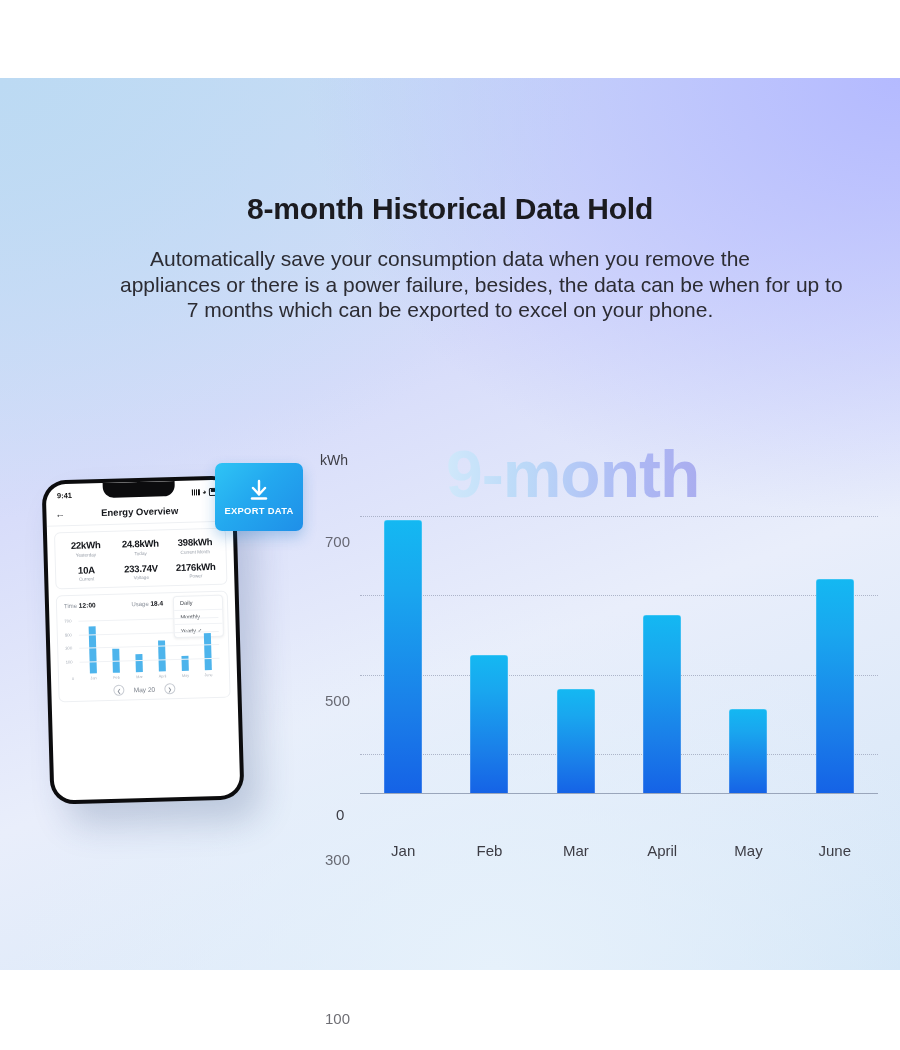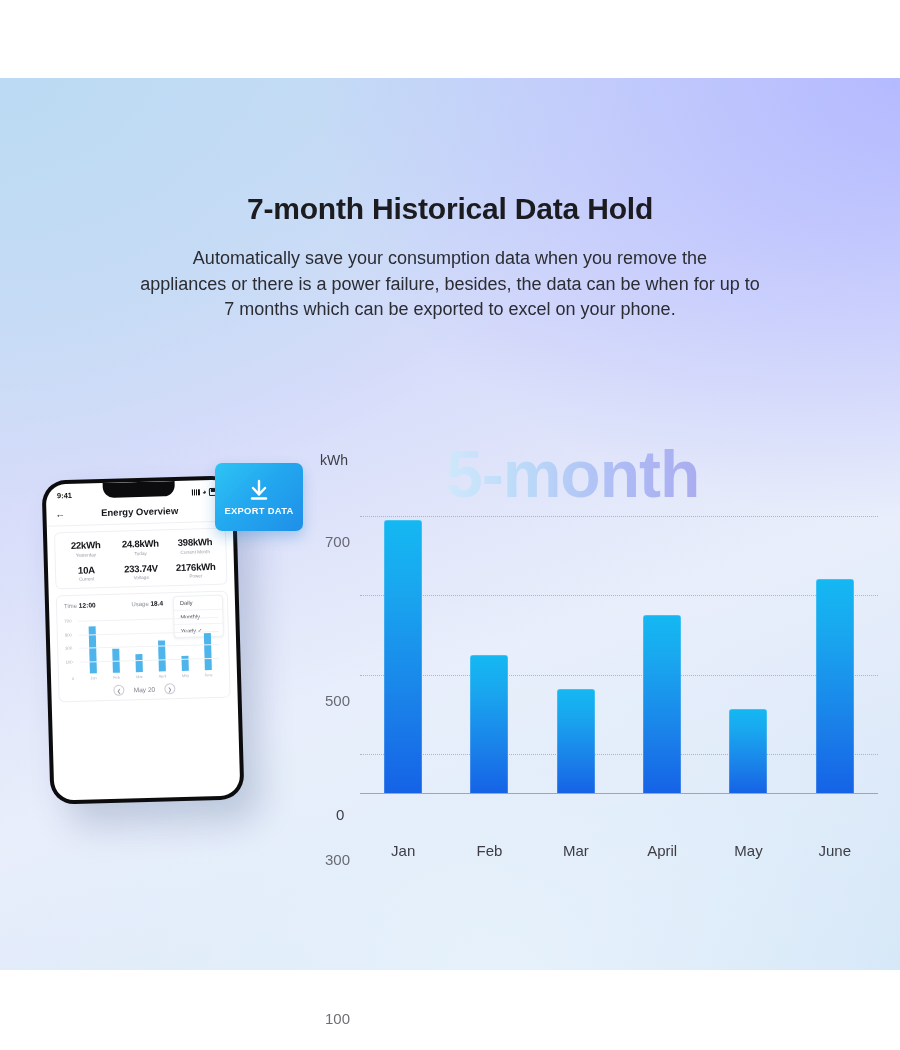--- a/index.html
+++ b/index.html
@@ -20,21 +20,21 @@
       linear-gradient(160deg,#c6dcf5 0%,#d7dcfa 35%,#e9eefb 62%,#d3e6f7 100%);
   }
 
   
   .headline{
     position:absolute;left:0;top:192px;width:900px;text-align:center;
     font-size:30px;font-weight:bold;color:#1b1b20;letter-spacing:-0.2px;
   }
   .subcopy{
     position:absolute;left:120px;top:246px;width:660px;text-align:center;
-    font-size:18px;line-height:25.5px;color:#2c2c33;
+    font-size:21px;line-height:25.5px;color:#2c2c33;
   }
   .subcopy div{white-space:nowrap;}
 
   
   .chart{position:absolute;left:318px;top:452px;width:560px;height:370px;}
   .chart-unit{
     position:absolute;left:2px;top:0px;font-size:14px;color:#3d3d45;
   }
   .plot{
     position:absolute;left:42px;top:40px;width:518px;height:302px;
@@ -155,31 +155,31 @@
     display:flex;flex-direction:column;align-items:center;justify-content:center;gap:2px;
   }
   .export .lbl{font-size:9.4px;font-weight:bold;letter-spacing:.3px;}
 </style>
 </head>
 <body>
 
 <div class="page">
   <div class="panel"></div>
 
-  <div class="headline">7-month Historical Data Hold</div>
+  <div class="headline">8-month Historical Data Hold</div>
 
   <div class="subcopy">
     <div>Automatically save your consumption data when you remove the</div>
     <div>appliances or there is a power failure, besides, the data can be when for up to</div>
     <div>7 months which can be exported to excel on your phone.</div>
   </div>
 
   <div class="chart">
     <div class="chart-unit">kWh</div>
-    <div class="watermark">5-month</div>
+    <div class="watermark">9-month</div>
 
     <div class="plot">
       <div id="grid-holder">
           <div class="gridline" style="top: 23.8421px;">
             <span class="ytick" style="top: 23.8421px;">700</span>
           </div>
           <div class="gridline" style="top: 103.316px;">
             <span class="ytick" style="top: 103.316px;">500</span>
           </div>
           <div class="gridline" style="top: 182.789px;">

